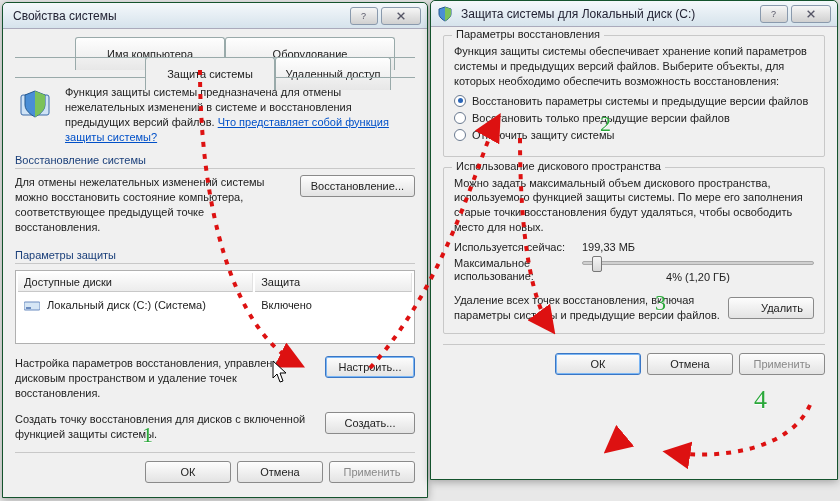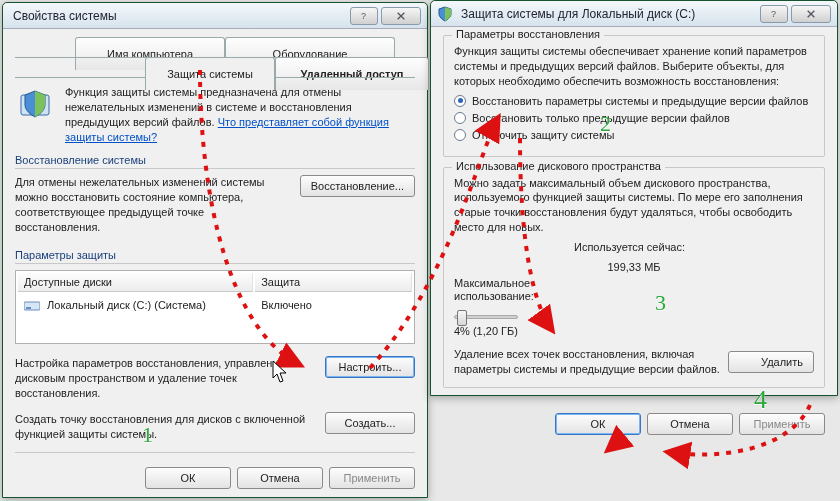--- a/index.html
+++ b/index.html
@@ -95,21 +95,21 @@
     background: linear-gradient(#fdfdfd,#ececec);
     border-bottom:1px solid #c8c8c8;
     padding:3px 6px;
     border-right:1px solid #e2e2e2;
   }
   .drive-table td { padding:5px 6px; }
   .drive-icon { width:16px; height:12px; display:inline-block; vertical-align:middle; margin-right:4px;}
   .footer {
     border-top:1px solid #c8c8c8;
     margin-top:10px;
-    padding-top:14px;
+    padding-top:8px;
     display:flex; justify-content:flex-end; gap:6px;
   }
   .fieldset {
     border:1px solid #c8c8c8;
     border-radius:2px;
     padding:8px 10px 10px 10px;
     margin-bottom:10px;
     position:relative;
   }
   .fieldset .legend {
@@ -131,21 +131,21 @@
   }
   .slider-track {
     height:4px; background:#d0d0d0; border:1px solid #aaa;
     border-radius:2px; position:relative; margin:4px 0 2px 0;
   }
   .slider-thumb {
     position:absolute; top:-6px; width:10px; height:16px;
     background:linear-gradient(#f6f6f6,#d8d8d8);
     border:1px solid #777; border-radius:2px;
   }
-  .usage-row { display:flex; gap:8px; align-items:center; font-size:11px; margin:4px 0;flex-direction:column;}
+  .usage-row { display:flex; gap:8px; align-items:center; font-size:11px; margin:4px 0;}
   
   .anno { position:absolute; pointer-events:none; z-index:500;}
   .anno-num {
     font-family: "Comic Sans MS", cursive;
     font-size:22px;
     color:#2aa83a;
     text-shadow:0 1px 0 #fff;
   }
   .anno-num.big { font-size:26px; }
   .cursor-arrow {
@@ -174,21 +174,21 @@
     </span>
   </div>
   <div class="body">
     <div class="tabs">
 
       <div class="tab" style="top:0; left:60px; width:150px;">Имя компьютера</div>
       <div class="tab" style="top:0; left:210px; width:170px;">Оборудование</div>
       <div class="tab-row2-line"></div>
 
       <div class="tab active" style="top:20px; left:130px; width:130px;">Защита системы</div>
-      <div class="tab" style="top:20px; left:260px; width:154px;font-weight:bold;">Удаленный доступ</div>
+      <div class="tab" style="top:20px; left:260px; width:116px;">Удаленный доступ</div>
       <div class="tab-line"></div>
     </div>
 
     <div class="infobox">
       <span class="icon">
         <svg viewBox="0 0 40 40">
             <rect x="6" y="10" width="28" height="20" rx="2" fill="#cfe3f6" stroke="#3a6aa8"></rect>
             <path d="M20 6 L30 10 V20 C30 27 20 32 20 32 C20 32 10 27 10 20 V10 Z" fill="#4a8ed6" stroke="#25598f"></path>
             <path d="M20 6 L30 10 V20 C30 27 20 32 20 32 Z" fill="#7cc25a"></path>
           </svg>
@@ -248,21 +248,21 @@
     </div>
 
     <div class="footer">
       <div class="btn">ОК</div>
       <div class="btn">Отмена</div>
       <div class="btn disabled">Применить</div>
     </div>
   </div>
 </div>
 
-<div class="window" style="left:430px; top:0px; width:408px; height:396px;">
+<div class="window" style="left:430px; top:0px; width:408px; height:480px;">
   <div class="titlebar">
     <span class="eicon">
       <svg viewBox="0 0 16 16">
           <path d="M8 1 L14 3 V8 C14 12 8 15 8 15 C8 15 2 12 2 8 V3 Z" fill="#4a8ed6" stroke="#25598f"></path>
           <path d="M8 1 L14 3 V8 C14 12 8 15 8 15 Z" fill="#7cc25a"></path>
         </svg>
     </span>
     <span class="title">Защита системы для Локальный диск (C:)</span>
     <span class="wbtn">
       <svg viewBox="0 0 10 10">

